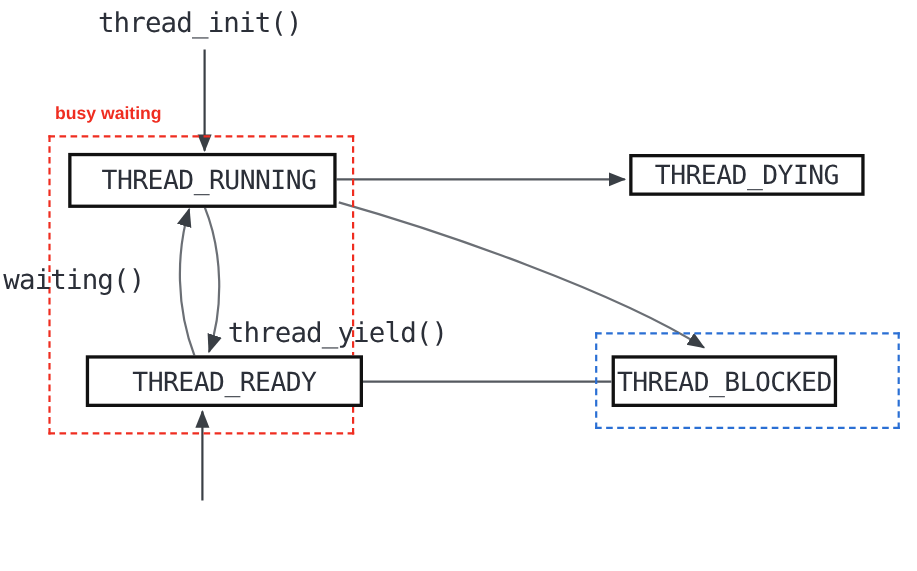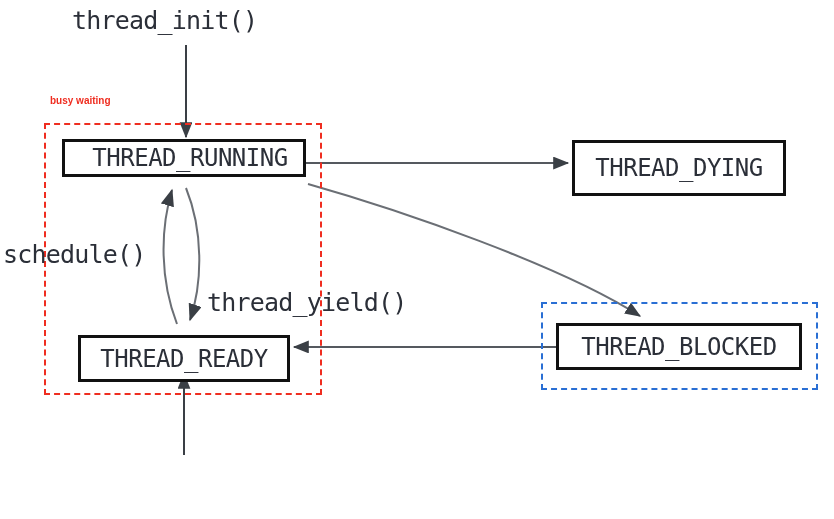--- a/index.html
+++ b/index.html
@@ -50,21 +50,21 @@
   .group-box.red {
     border: 2px dashed #ef2d20;
   }
   .group-box.blue {
     border: 2px dashed #2a6fd4;
   }
   .group-caption {
     position: absolute;
     font-family: "Liberation Sans", sans-serif;
     font-weight: bold;
-    font-size: 10px;
+    font-size: 16px;
     color: #ef2d20;
     white-space: nowrap;
     z-index: 5;
   }
   .edge-label {
     position: absolute;
     font-family: "DejaVu Sans Mono", monospace;
     font-size: 25px;
     color: #2b2f38;
     white-space: nowrap;
@@ -101,39 +101,39 @@
 
     <path d="M186,188 C203,230 203,282 190,320" fill="none" stroke="#6b6f75" stroke-width="2" marker-end="url(#ah-thin)"></path>
 
     <path d="M308,184 C400,210 560,265 640,316" fill="none" stroke="#6b6f75" stroke-width="2" marker-end="url(#ah)"></path>
 
     <line x1="556" y1="347" x2="294" y2="347" stroke="#55595f" stroke-width="2" marker-end="url(#ah)"></line>
 
     <line x1="184" y1="455" x2="184" y2="374" stroke="#3a3f45" stroke-width="2" marker-end="url(#ah)"></line>
   </svg>
 
-  <div class="state-node" style="left:62px; top:139px; width:244px; height:38px;padding-left:12px;">
+  <div class="state-node" style="left:62px; top:139px; width:244px; height:50px;padding-left:12px;">
     <span class="state-label">THREAD_RUNNING</span>
   </div>
 
-  <div class="state-node" style="left:572px; top:140px; width:214px; height:56px;">
+  <div class="state-node" style="left:572px; top:140px; width:214px; height:38px;">
     <span class="state-label">THREAD_DYING</span>
   </div>
 
-  <div class="state-node" style="left:78px; top:335px; width:212px; height:47px;">
+  <div class="state-node" style="left:78px; top:323px; width:252px; height:47px;">
     <span class="state-label">THREAD_READY</span>
   </div>
 
-  <div class="state-node" style="left:556px; top:323px; width:246px; height:47px;">
+  <div class="state-node" style="left:556px; top:323px; width:205px; height:47px;">
     <span class="state-label">THREAD_BLOCKED</span>
   </div>
 
-  <div class="edge-label" style="left:72px; top:6px;">thread_init()</div>
+  <div class="edge-label" style="left:89px; top:6px;">thread_init()</div>
 
 
-  <div class="edge-label" style="left:3px; top:240px;">schedule()</div>
+  <div class="edge-label" style="left:3px; top:240px;">waiting()</div>
 
   <div class="edge-label" style="left:207px; top:240px;margin-top:48px;">thread_yield()</div>
 
 
 
 
 </div>
 
 </body></html>

